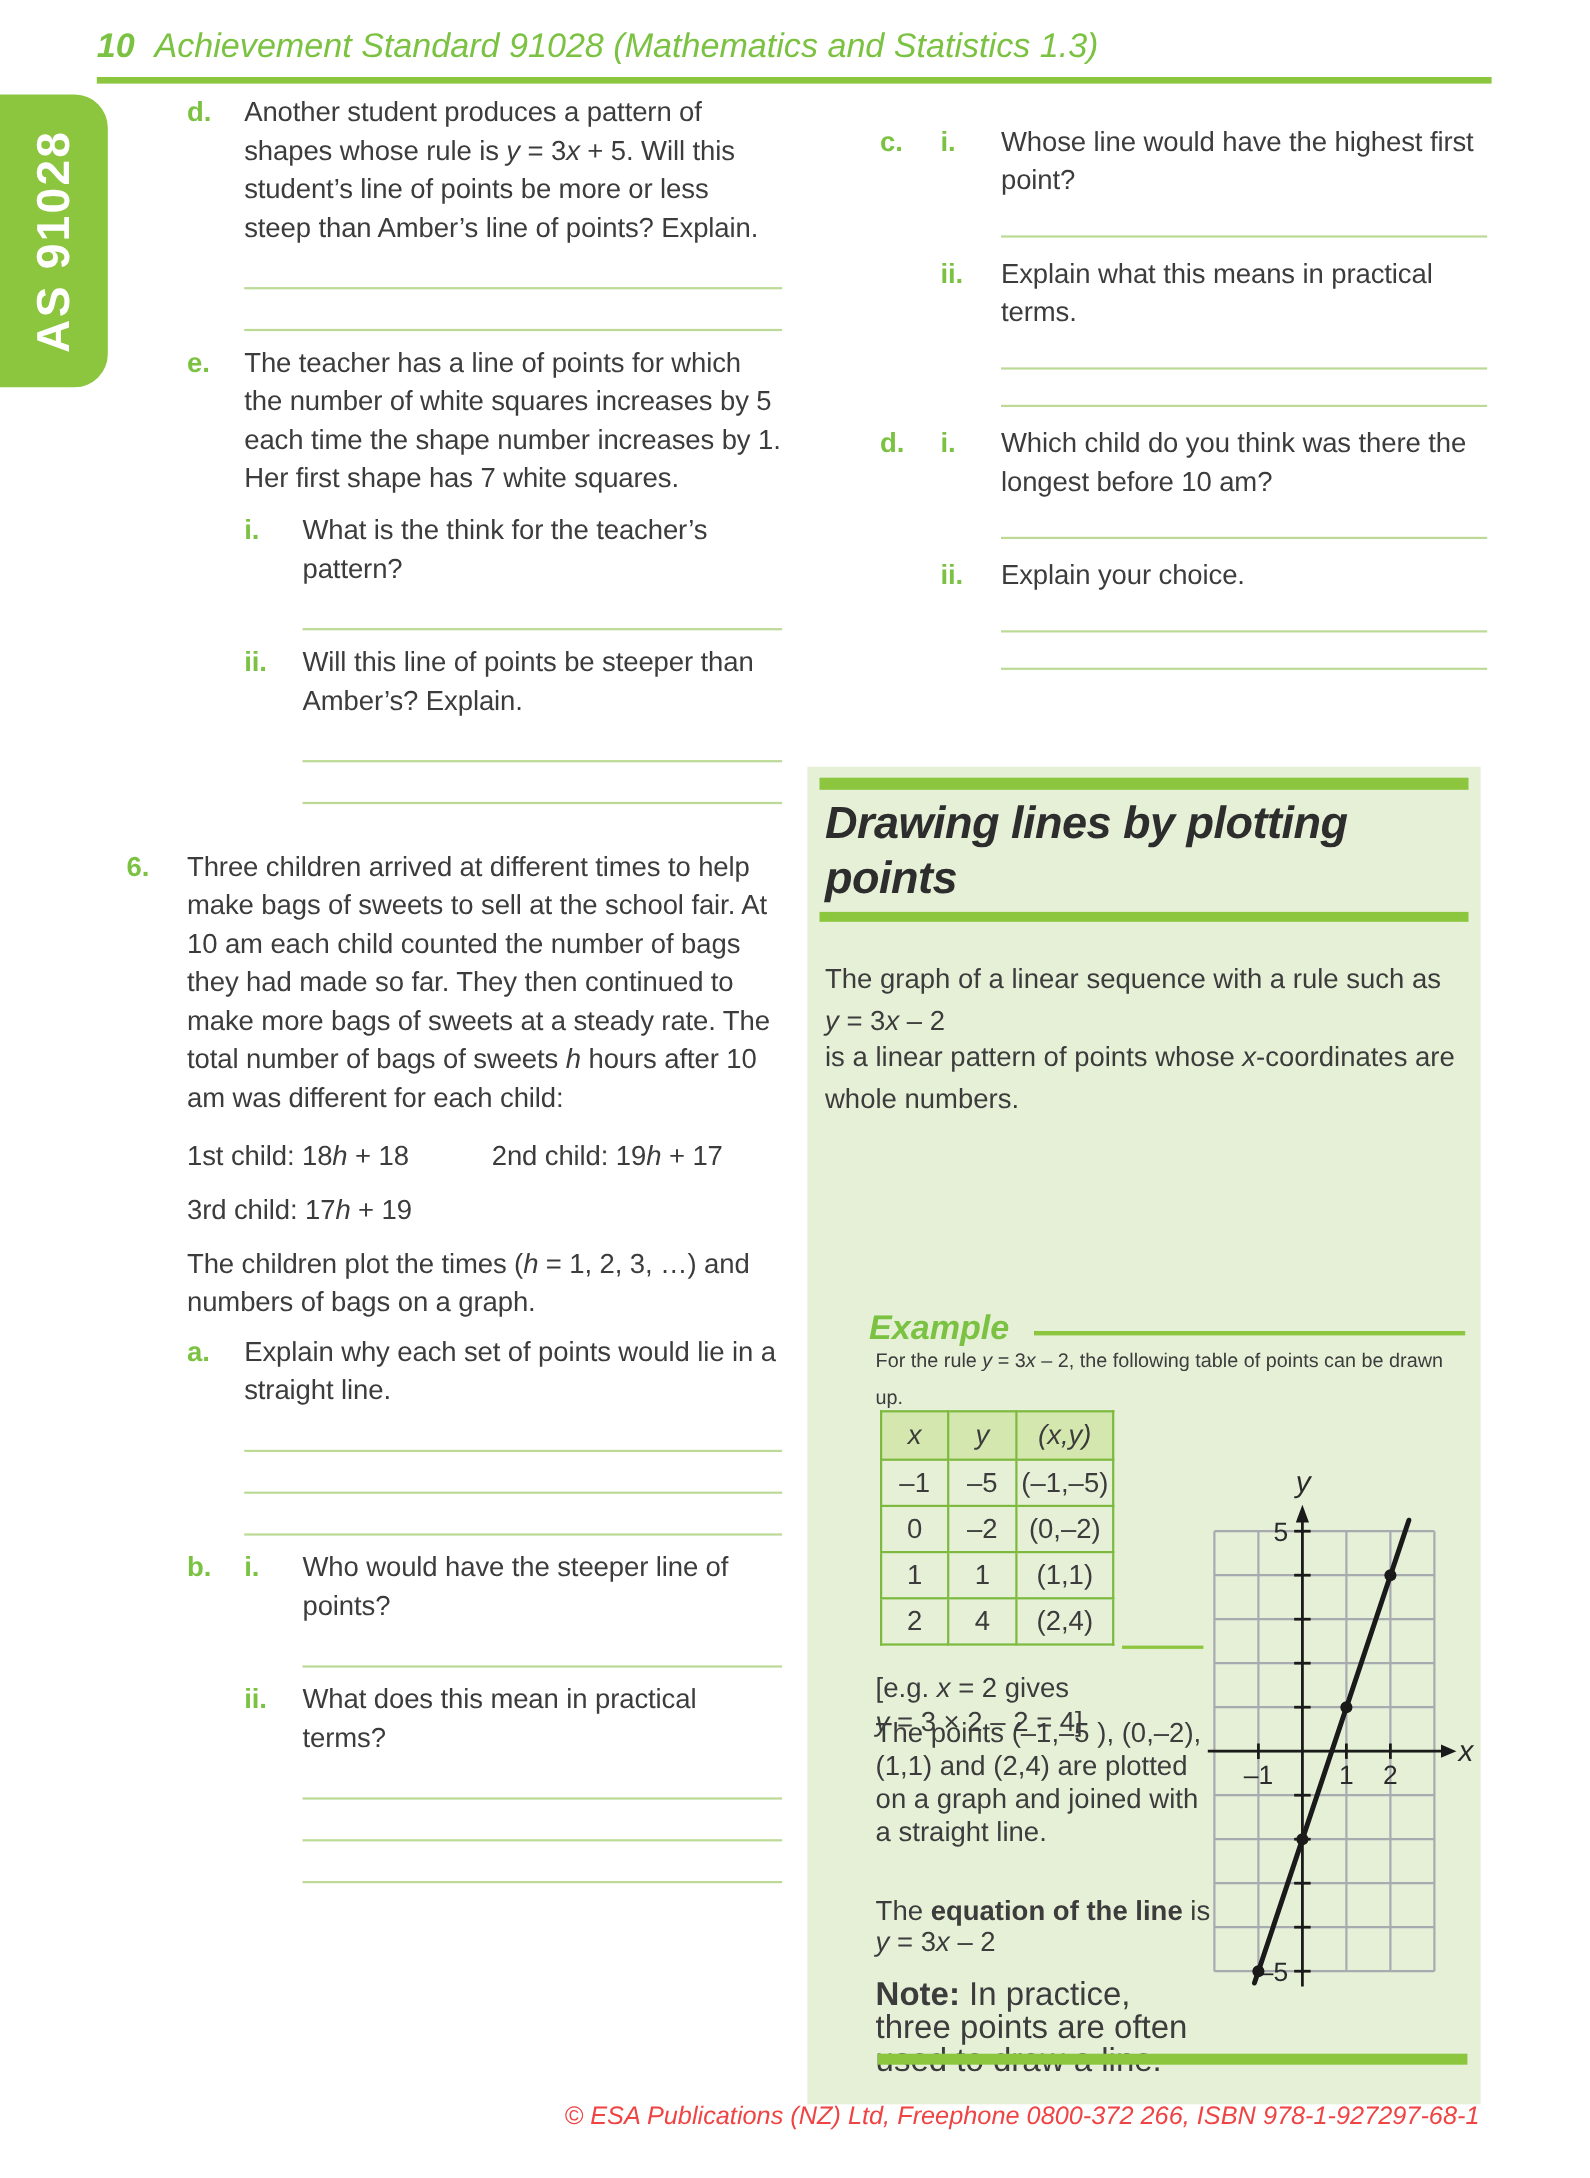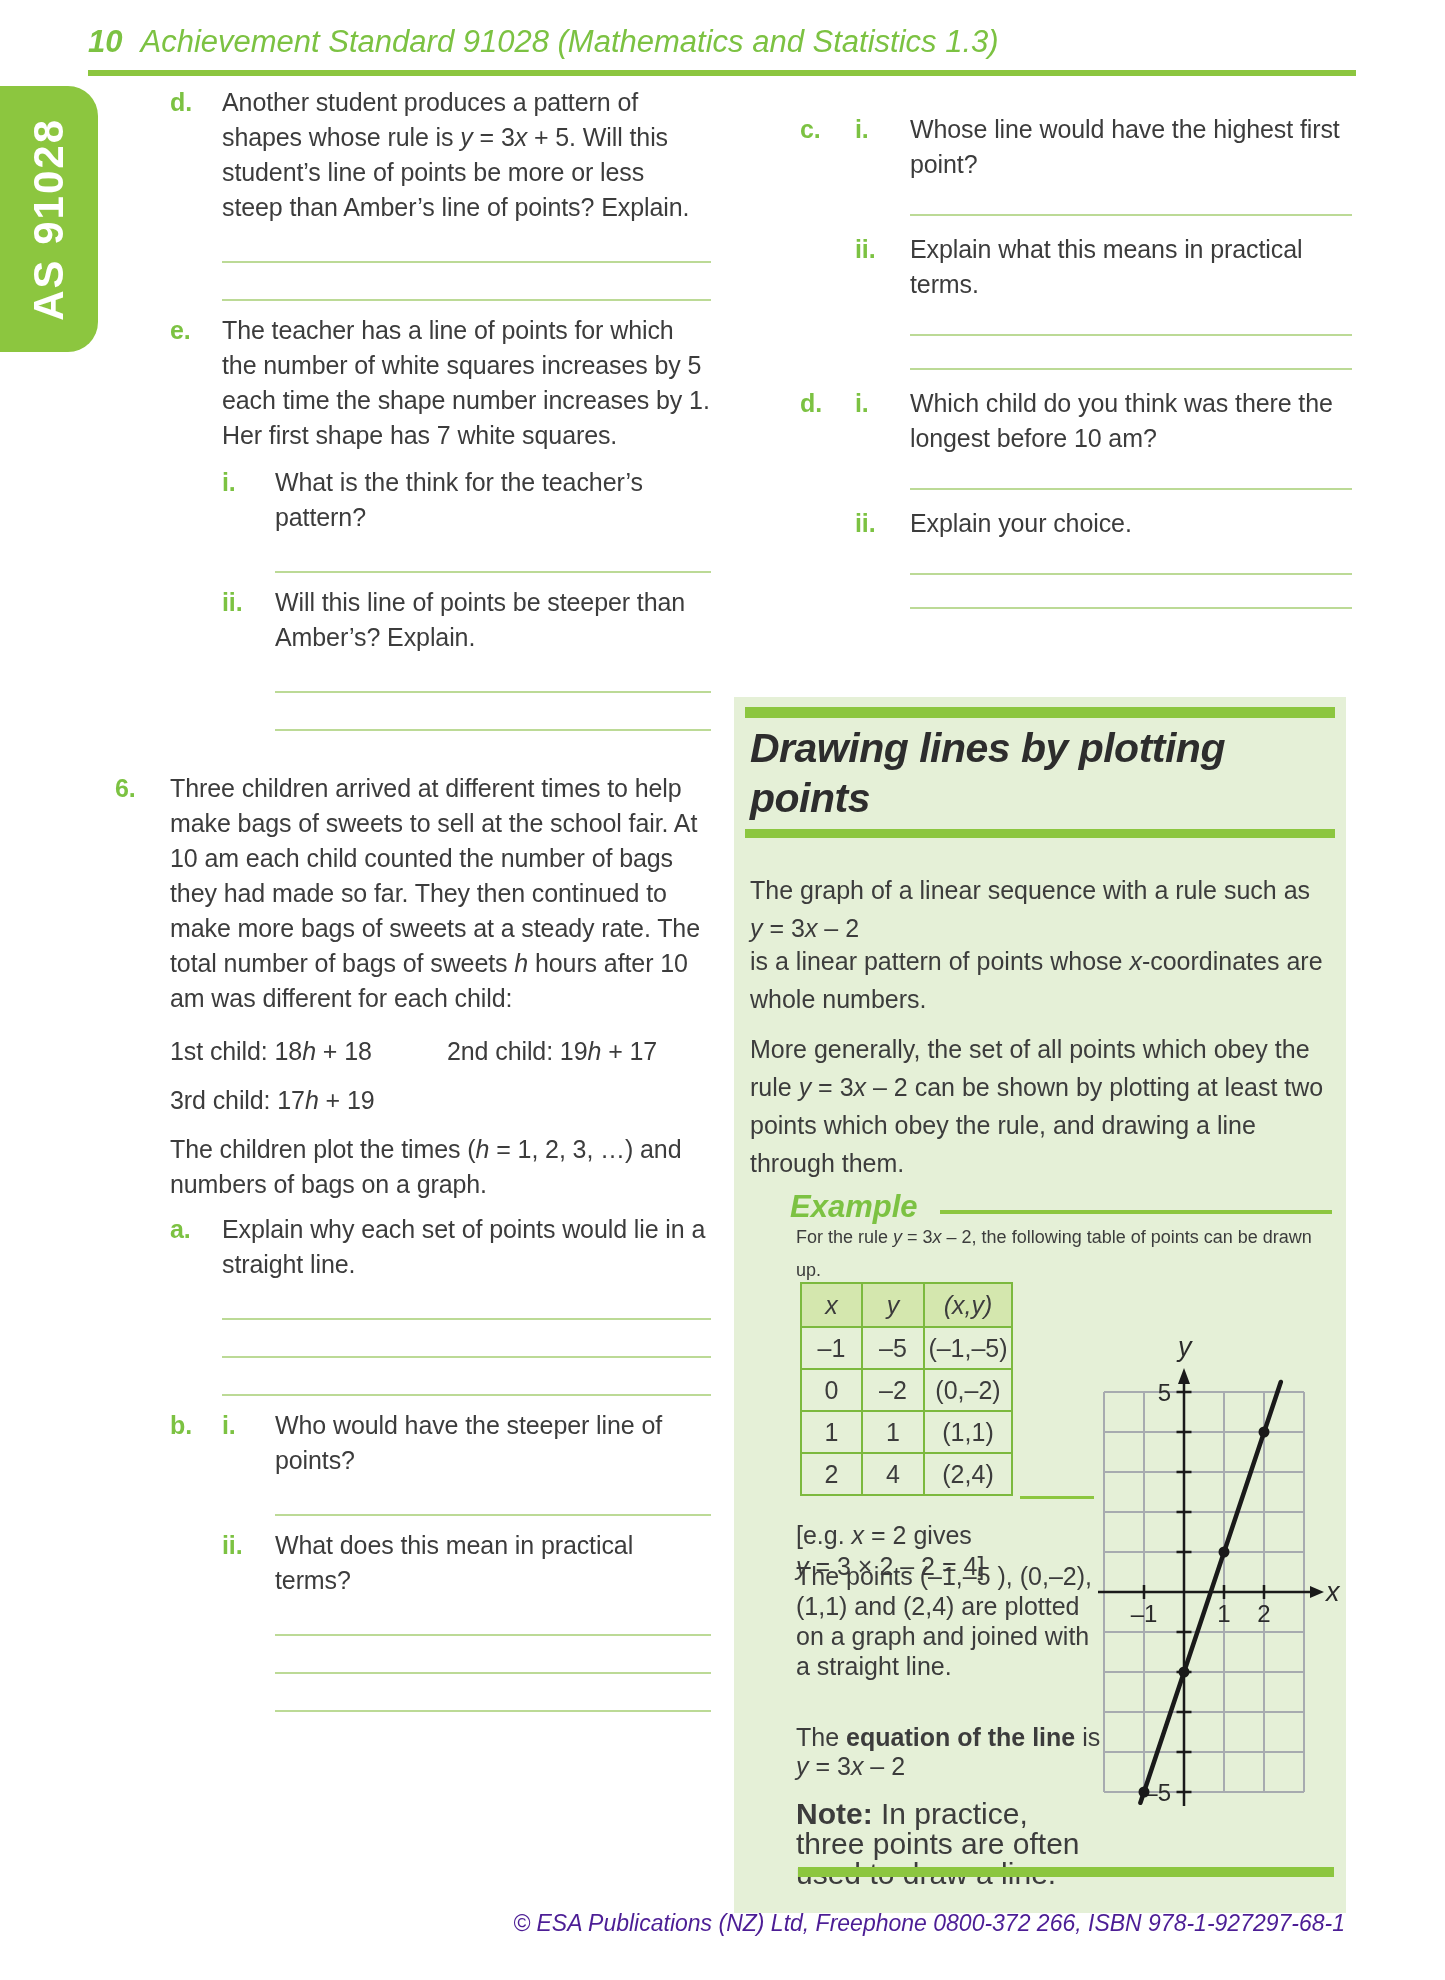--- a/index.html
+++ b/index.html
@@ -60,21 +60,21 @@
   .pts-table th{background:#D4E7AE;font-weight:normal;font-style:italic;height:42px;}
   .pts-table td{height:40px;}
   .pts-table .c0{width:59px;} .pts-table .c1{width:60px;} .pts-table .c2{width:86px;}
   .tbl-ext{position:absolute;left:286px;top:799px;width:74px;height:3px;background:#8CC63F;}
   .eg{position:absolute;left:62px;top:823px;width:320px;font-size:25px;line-height:31px;white-space:pre-line;}
   .pts{position:absolute;left:62px;top:864px;width:300px;font-size:25px;line-height:30px;}
   .eqn{position:absolute;left:62px;top:1026px;width:330px;font-size:25px;line-height:29px;white-space:pre-line;}
   .note{position:absolute;left:62px;top:1084px;width:300px;font-size:30px;line-height:30px;margin-top:18px;}
   #graph{position:absolute;left:340px;top:633px;}
   
-  .footer{position:absolute;top:1910px;right:100px;font-style:italic;font-size:23px;color:#4c1d95;}
+  .footer{position:absolute;top:1910px;right:100px;font-style:italic;font-size:23px;color:#ef4444;}
 </style>
 </head>
 <body>
 
 <div class="page">
 
   <div class="hdr">
     <span class="num">10</span>
     <span class="ttl">Achievement Standard 91028 (Mathematics and Statistics 1.3)</span>
   </div>
@@ -122,21 +122,20 @@
       <div class="ln l2"></div>
     </div>
 
   <div class="box">
     <div class="bar top"></div>
     <div class="box-title">Drawing lines by plotting points</div>
     <div class="bar mid"></div>
     <div class="bp p1">The graph of a linear sequence with a rule such as
 <i>y</i> = 3<i>x</i> – 2</div>
     <div class="bp p2">is a linear pattern of points whose <i>x</i>-coordinates are whole numbers.</div>
-    <div class="bp p3">More generally, the set of all points which obey the rule <i>y</i> = 3<i>x</i> – 2 can be shown by plotting at least two points which obey the rule, and drawing a line through them.</div>
 
     <div class="ex-row">
       <span class="ex-label">Example</span>
       <span class="ex-rule"></span>
     </div>
     <div class="ex-intro">For the rule <i>y</i> = 3<i>x</i> – 2, the following table of points can be drawn up.</div>
 
     <table class="pts-table" id="pts-table">
         <thead>
           <tr>

